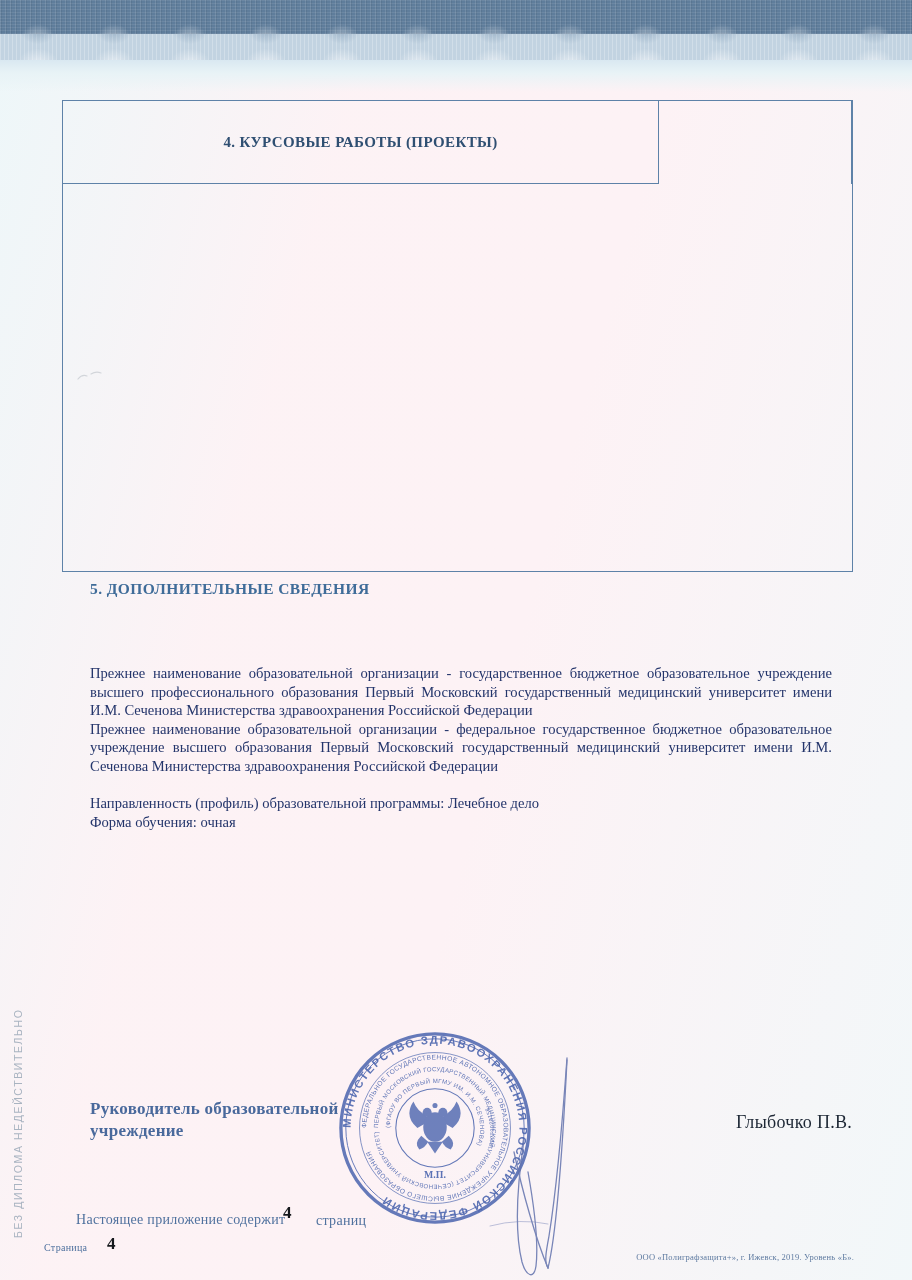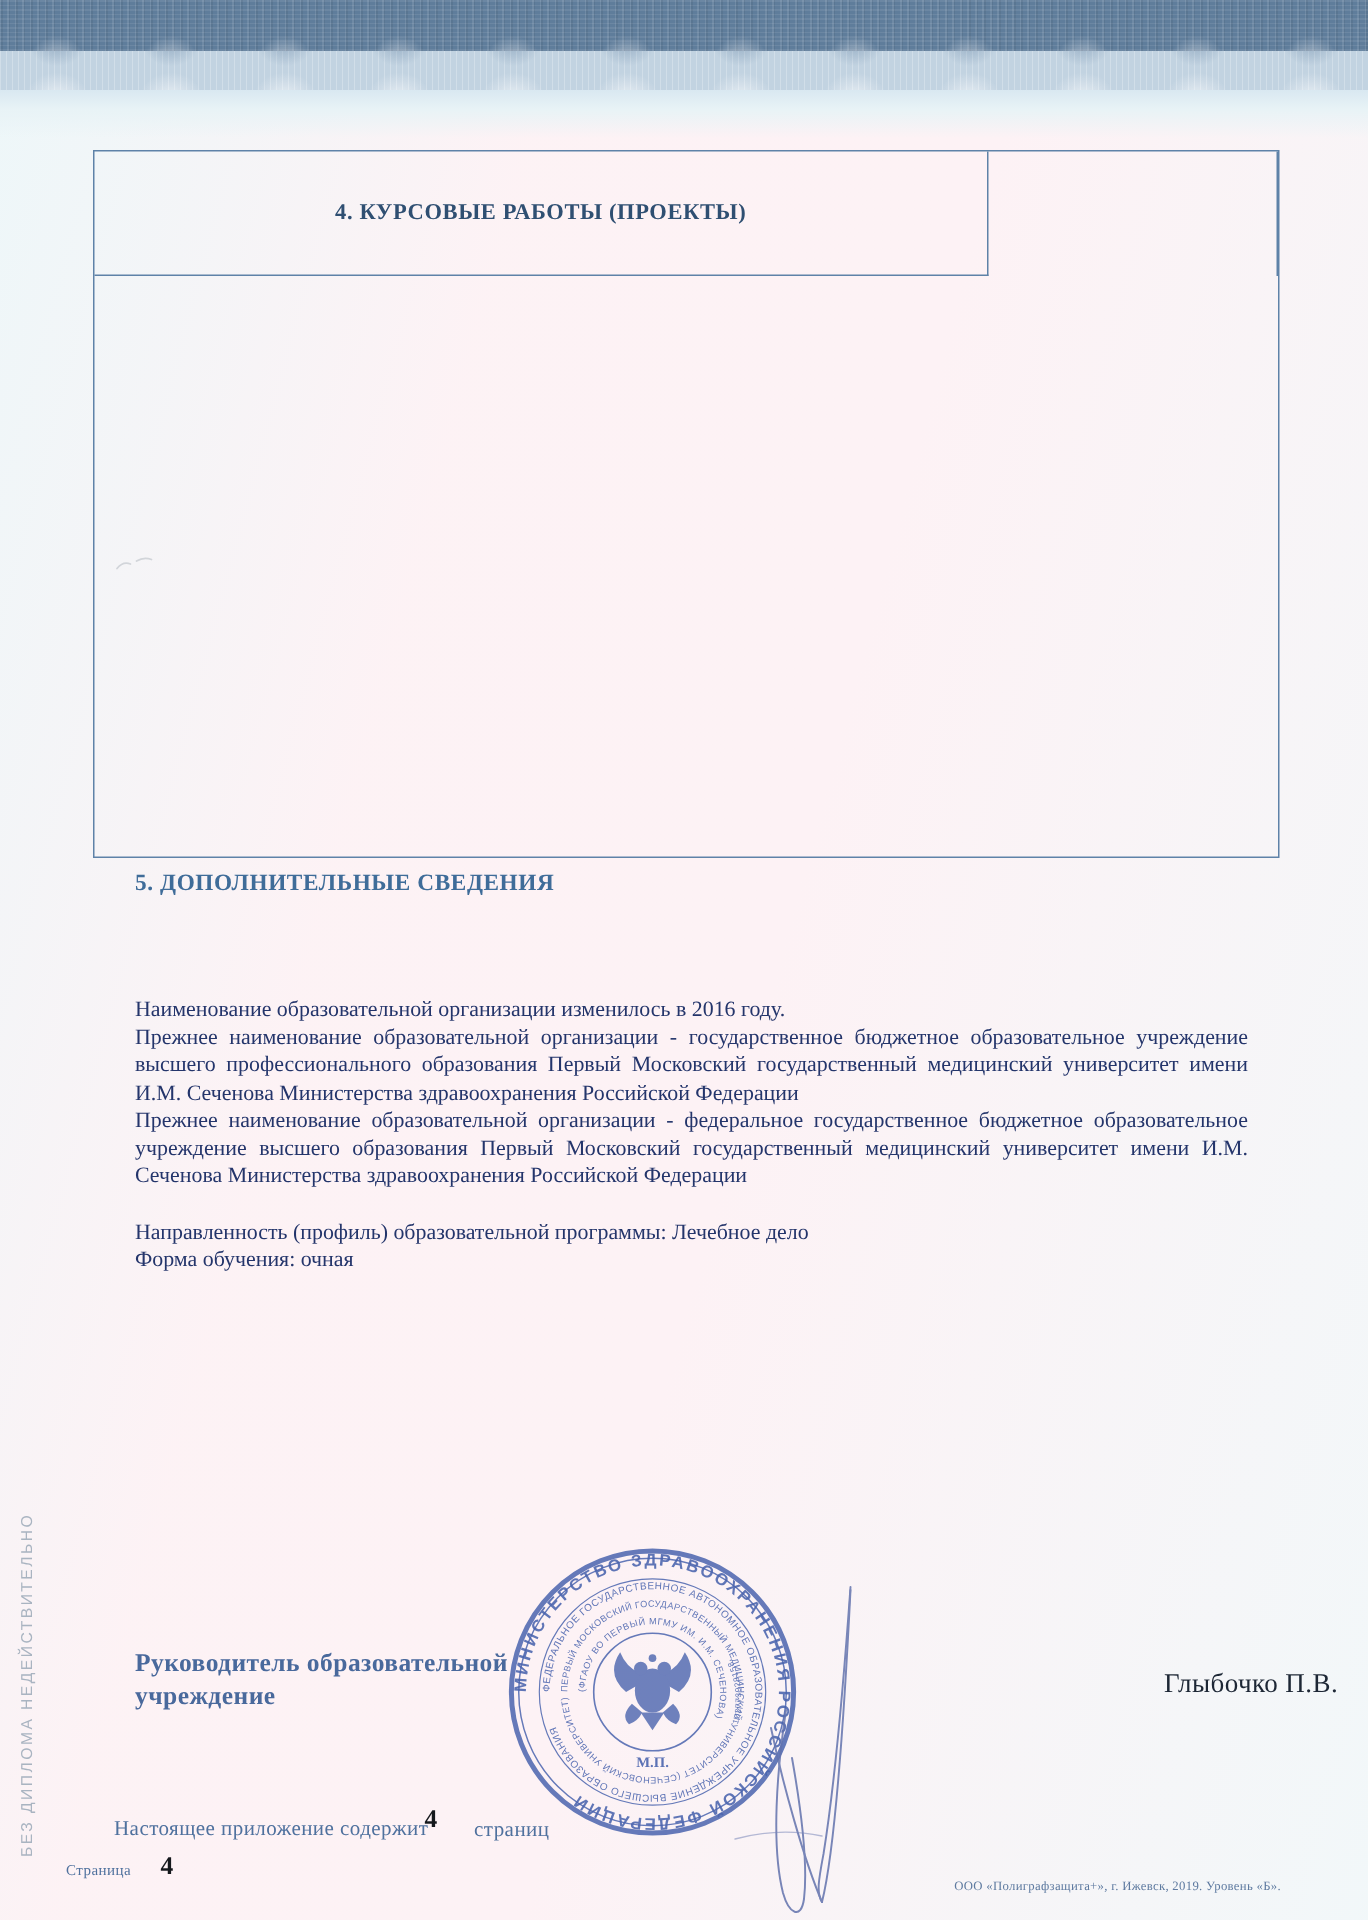--- a/index.html
+++ b/index.html
@@ -73,21 +73,21 @@
   .paragraphs p{margin:0;}
   .details{margin-top:19px;}
   .details p{text-align:left;}
   
   .role-label{
     position:absolute;left:90px;top:1098px;
     color:#49699c;font-weight:bold;font-size:17px;line-height:1.32;letter-spacing:.3px;
   }
   .signatory-name{
     position:absolute;left:736px;top:1112px;
-    color:#1d2735;font-size:18px;letter-spacing:.3px;margin-left:40px;
+    color:#1d2735;font-size:18px;letter-spacing:.3px;
   }
   .stamp-wrap{position:absolute;left:337px;top:1030px;width:196px;height:196px;opacity:.92;}
   .signature-wrap{position:absolute;left:478px;top:1040px;width:130px;height:245px;}
   
   .contains-label{position:absolute;left:76px;top:1212px;color:var(--footer-blue);font-size:14px;letter-spacing:.3px;}
   .pages-total{position:absolute;left:283px;top:1203px;color:#15181c;font-size:17px;font-weight:bold;}
   .pages-word{position:absolute;left:316px;top:1213px;color:var(--footer-blue);font-size:14px;letter-spacing:.3px;text-align:center;}
   .page-label{position:absolute;left:44px;top:1242px;color:var(--footer-blue);font-size:10px;letter-spacing:.3px;}
   .page-number{position:absolute;left:107px;top:1234px;color:#15181c;font-size:17px;font-weight:bold;}
   .printer-note{position:absolute;right:58px;top:1252px;color:#5e7aa0;font-size:8.5px;letter-spacing:.2px;}
@@ -111,21 +111,20 @@
     <div class="cell td-grade">
       <svg class="smudge" width="26" height="12" viewBox="0 0 26 12">
         <path d="M1,9 q4,-5 9,-3 M14,4 q5,-3 10,-1" fill="none" stroke="#b6bcc3" stroke-width="1.2" stroke-linecap="round"></path>
       </svg>
     </div>
   </div>
 
   <div class="section5-title">5. ДОПОЛНИТЕЛЬНЫЕ СВЕДЕНИЯ</div>
 
   <div class="paragraphs">
-    <p>Наименование образовательной организации изменилось в 2016 году.</p>
     <p>Прежнее наименование образовательной организации - государственное бюджетное образовательное учреждение высшего профессионального образования Первый Московский государственный медицинский университет имени И.М. Сеченова Министерства здравоохранения Российской Федерации</p>
     <p>Прежнее наименование образовательной организации - федеральное государственное бюджетное образовательное учреждение высшего образования Первый Московский государственный медицинский университет имени И.М. Сеченова Министерства здравоохранения Российской Федерации</p>
     <div class="details">
       <p>Направленность (профиль) образовательной программы: Лечебное дело</p>
       <p>Форма обучения: очная</p>
     </div>
   </div>
 
   <div class="role-label">
     <div>Руководитель образовательной</div>

